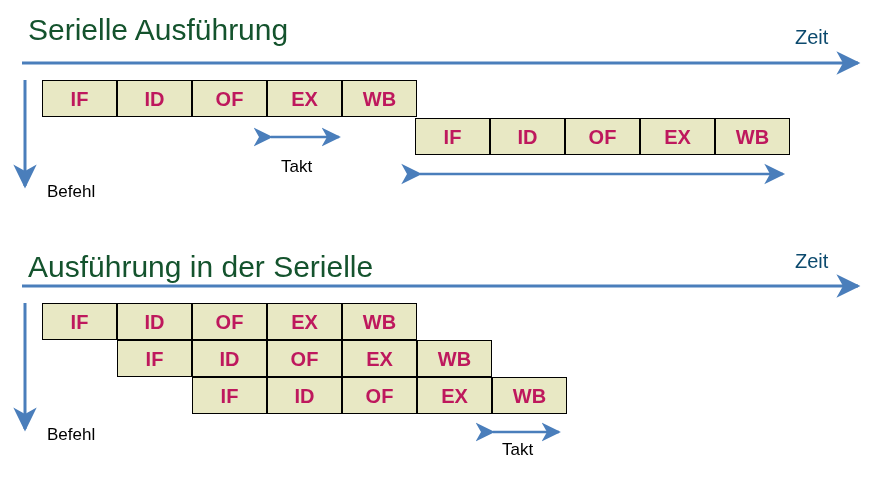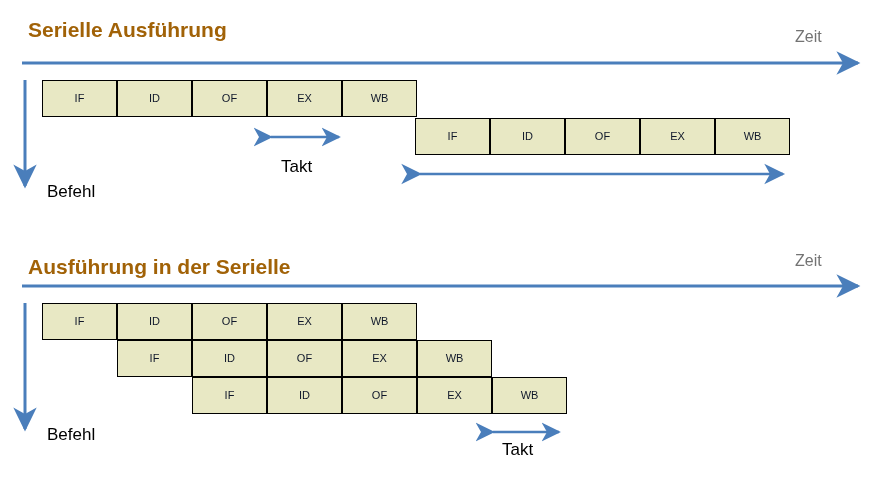--- a/index.html
+++ b/index.html
@@ -16,51 +16,52 @@
     color: #000000;
   }
   .stage {
     position: absolute;
     left: 0; top: 0;
     width: 887px;
     height: 483px;
   }
   .section-title {
     position: absolute;
-    font-size: 21px;
-    font-weight: 700;
+    font-size: 30px;
+    font-weight: 400;
     line-height: 30px;
     white-space: nowrap;
-    color: #a16207;
+    color: #14532d;
   }
   .axis-label {
     position: absolute;
-    font-size: 16px;
+    font-size: 20px;
     line-height: 18px;
     white-space: nowrap;
-    color: #737373;
+    color: #0c4a6e;
   }
   .plain-label {
     position: absolute;
     font-size: 17px;
     line-height: 20px;
     white-space: nowrap;
     color: #000000;
   }
   .stage-box {
     position: absolute;
     box-sizing: border-box;
     background: #e8e8c4;
     border: 1.4px solid #000000;
-    font-size: 11px;
+    font-size: 20px;
     line-height: 1;
     display: flex;
     align-items: center;
     justify-content: center;
-    color: #0f172a;
+    color: #be185d;
+    font-weight: bold;
   }
   svg.overlay {
     position: absolute;
     left: 0; top: 0;
     width: 887px;
     height: 483px;
     pointer-events: none;
   }
 </style>
 </head>

